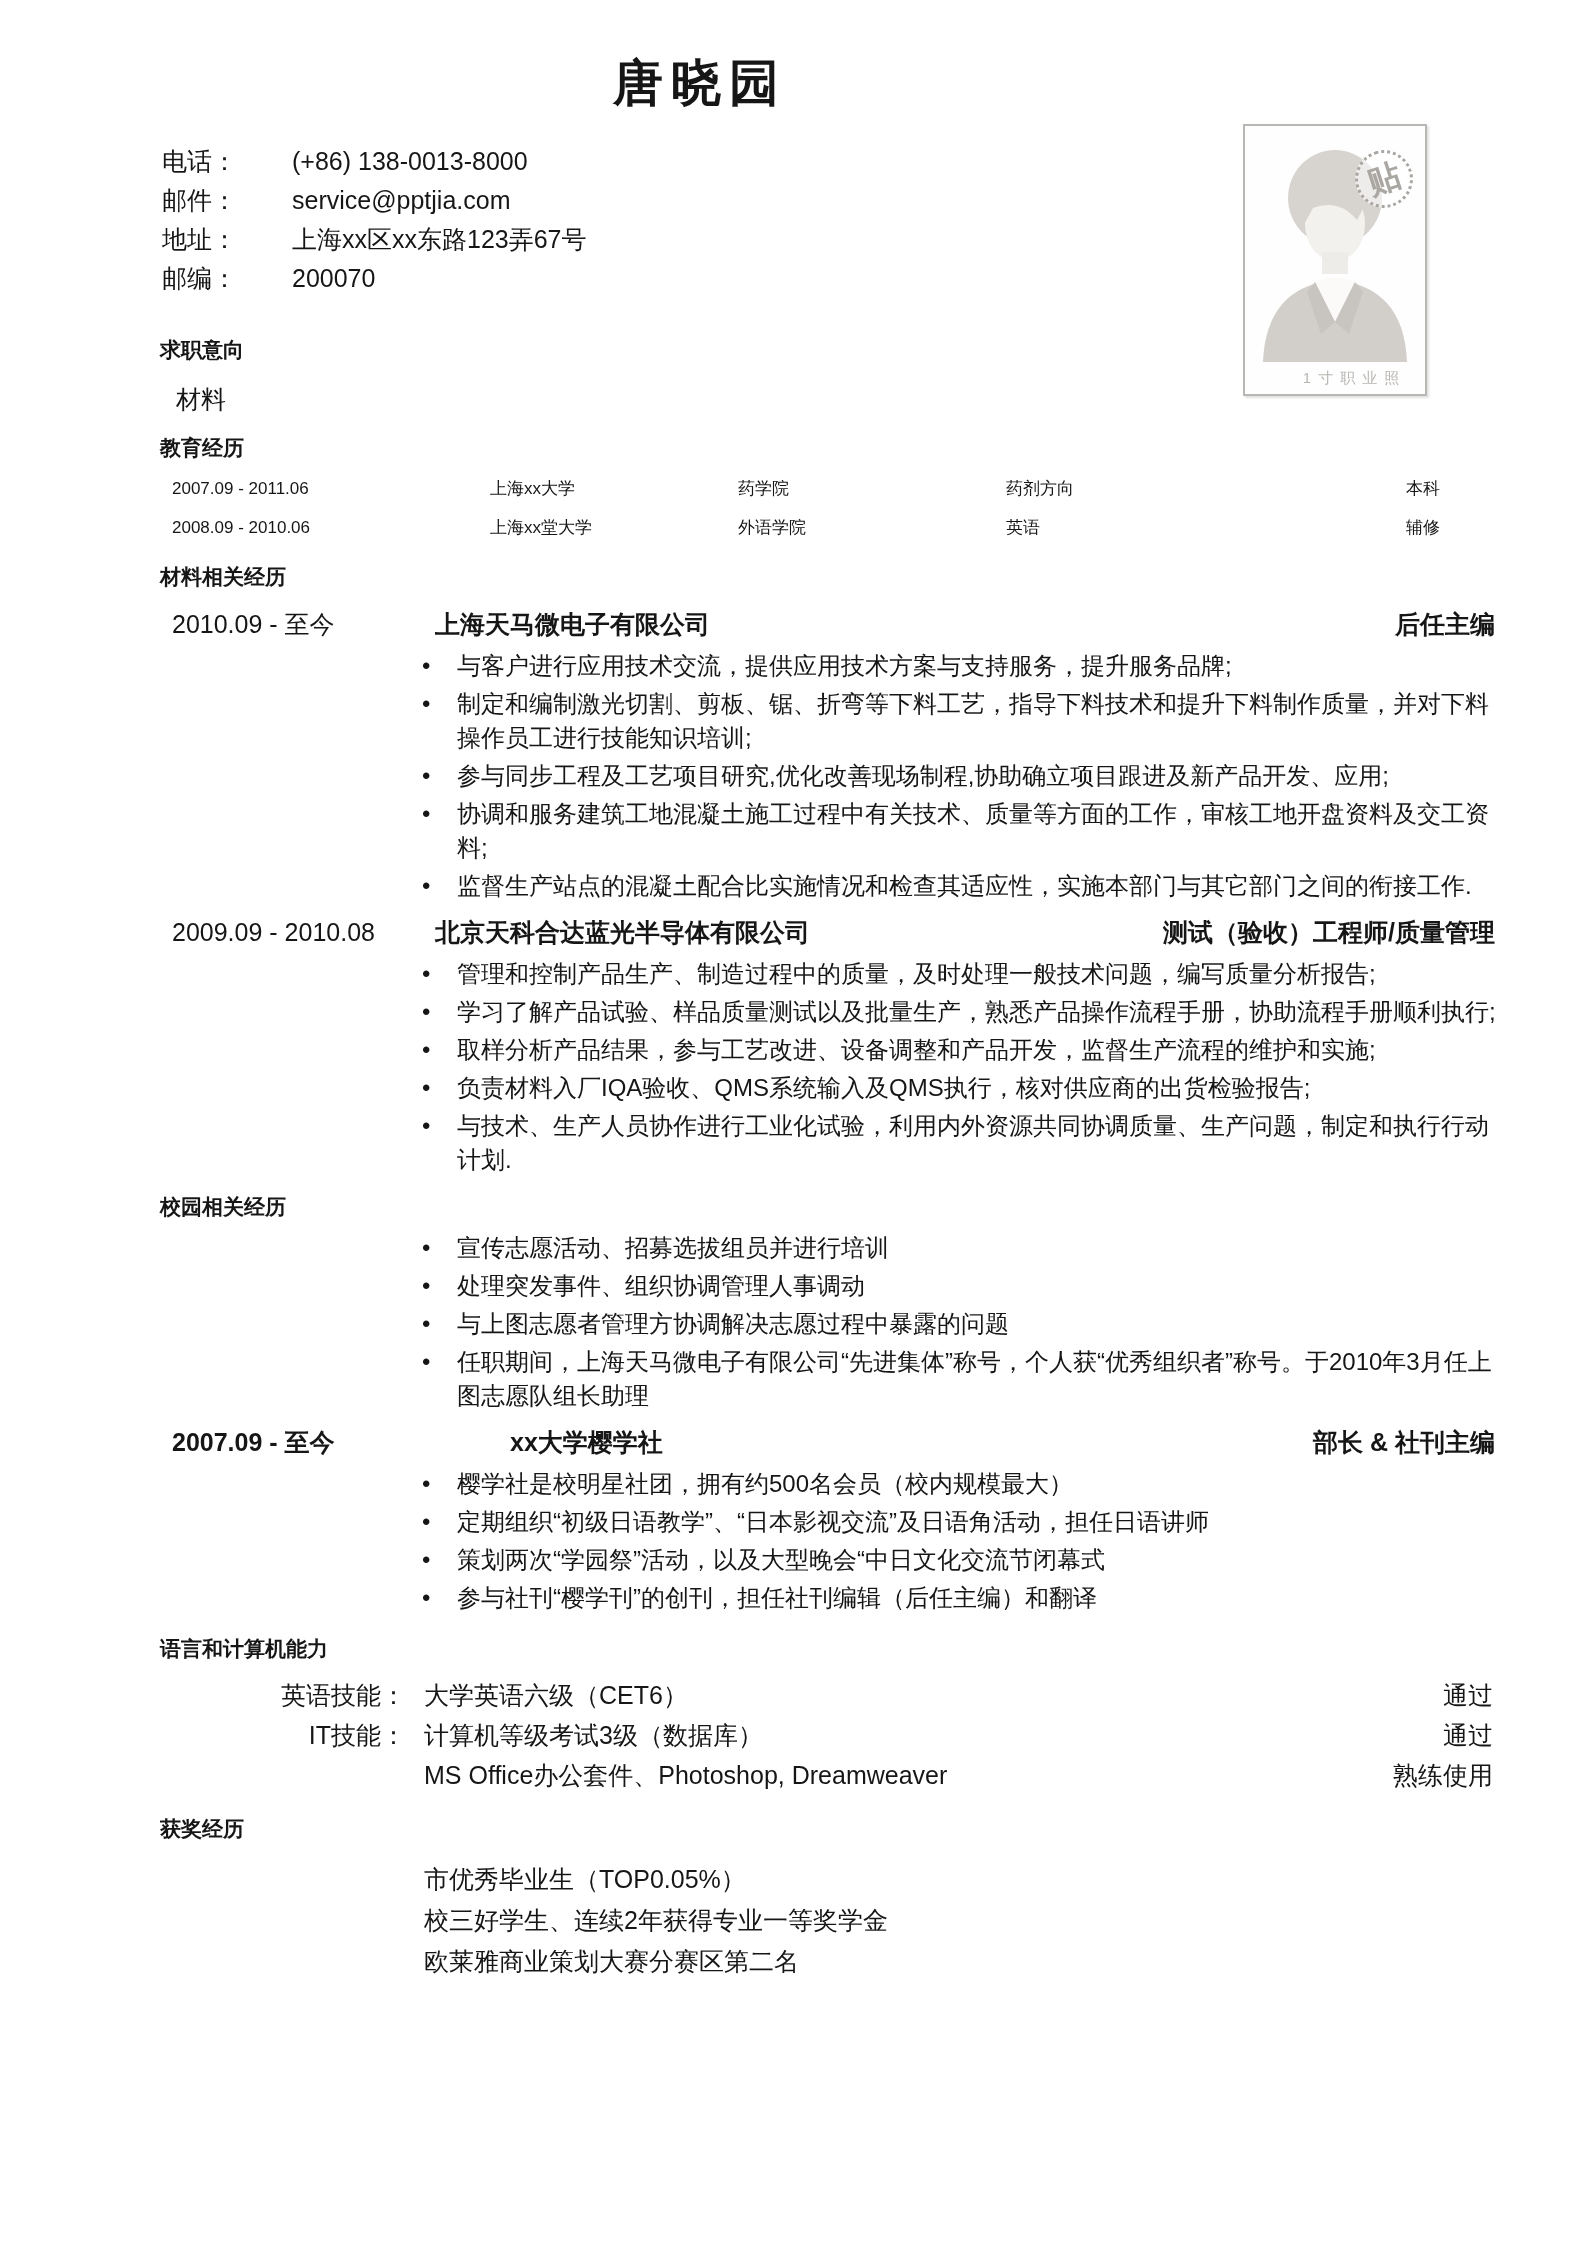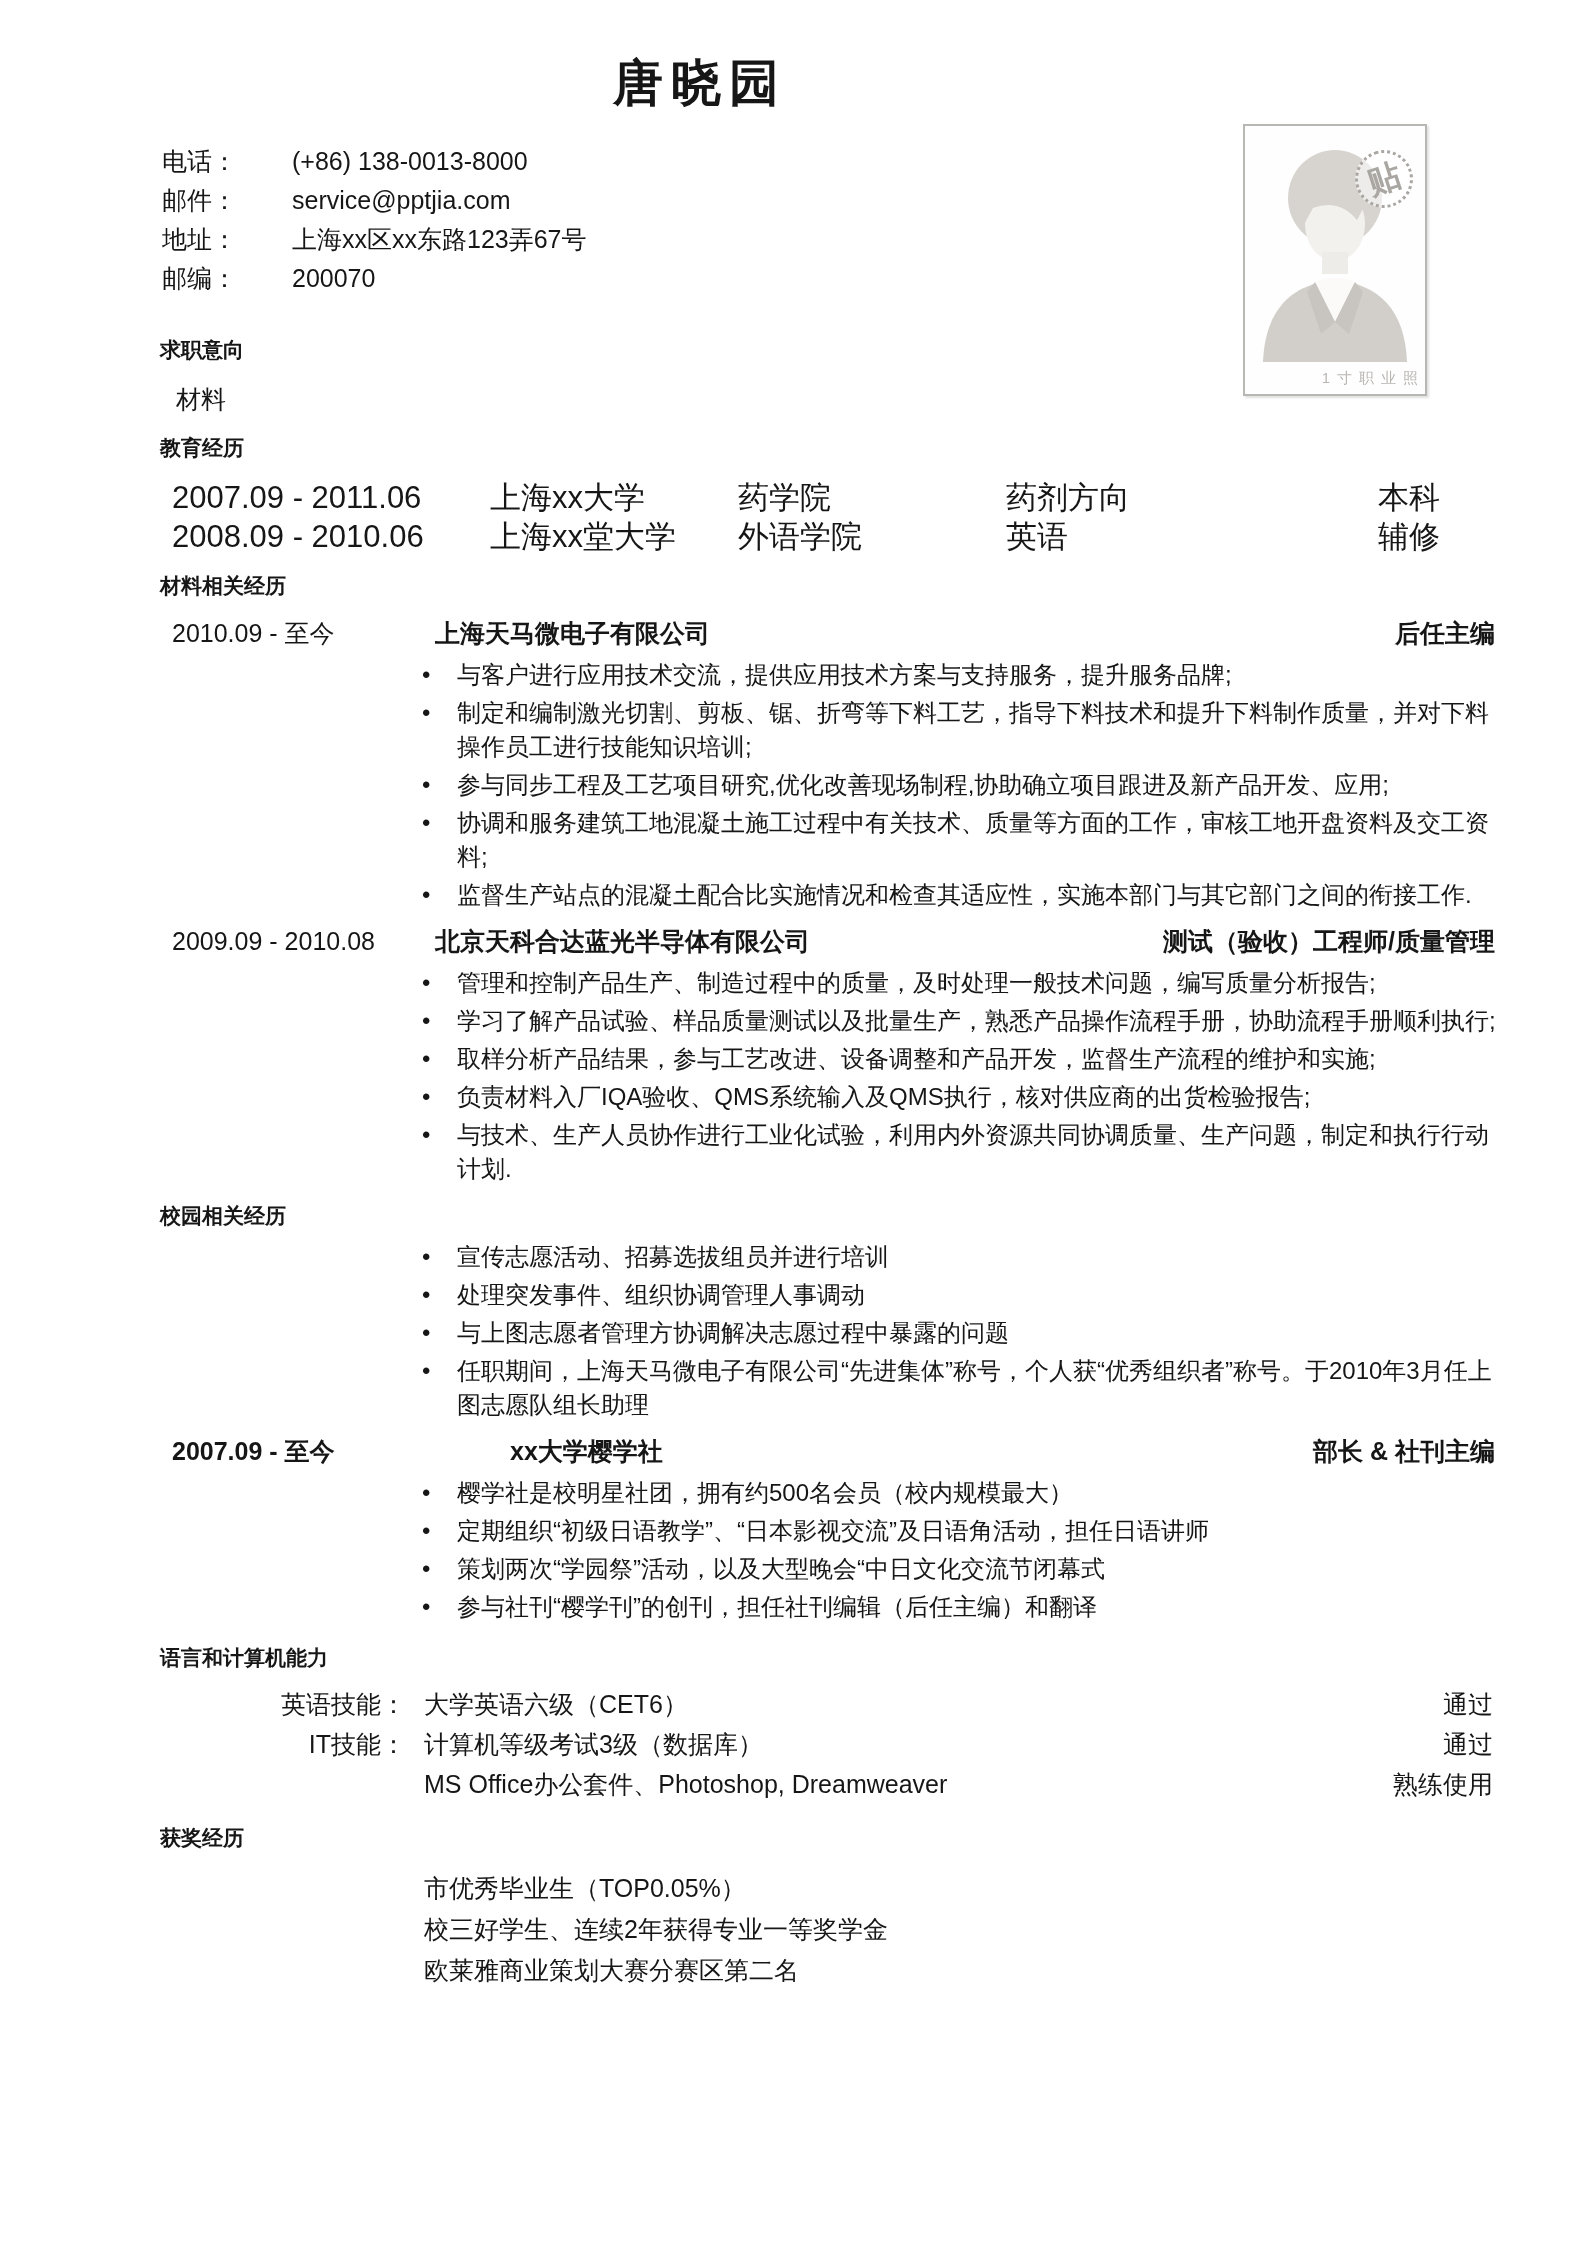--- a/index.html
+++ b/index.html
@@ -21,42 +21,42 @@
   .contact-label { width:130px; }
 
   
   .photo {
     position:absolute; left:1243px; top:72px; width:184px; height:272px;
     border:2px solid #b9b7b4; background:#fefefe;
     box-shadow:2px 2px 2px rgba(0,0,0,0.12);
   }
   .photo svg { display:block; margin:8px auto 0; }
   .photo-caption {
-    position:absolute; left:0; bottom:6px; width:100%; text-align:right;
+    position:absolute; left:16px; bottom:6px; width:100%; text-align:center;
     font-size:15px; color:#b9b6b2; letter-spacing:7px; text-indent:7px;
   }
   .stamp {
     position:absolute; right:12px; top:24px; width:58px; height:58px;
     border:3px dotted #aaa7a3; border-radius:50%; transform:rotate(-18deg);
     color:#aaa7a3; font-size:33px; font-weight:bold;
     display:flex; align-items:center; justify-content:center; background:rgba(255,255,255,0.55);
   }
 
   
   .section-title { margin-left:160px; font-size:21px; font-weight:bold; line-height:36px; }
   #sec-objective .section-title { margin-top:34px; }
   #sec-education .section-title { margin-top:14px; }
   #sec-work      .section-title { margin-top:12px; }
   #sec-campus    .section-title { margin-top:12px; }
   #sec-skills    .section-title { margin-top:16px; }
   #sec-awards    .section-title { margin-top:16px; }
 
   .objective-value { margin:14px 0 0 176px; font-size:25px; line-height:34px; }
 
-  .edu-table { margin:12px 0 0 172px; width:1290px; font-size:31px; }
+  .edu-table { margin:3px 0 0 172px; width:1290px; font-size:17px; }
   .edu-row { display:grid; grid-template-columns:318px 248px 268px 1fr 180px; line-height:39px; }
   .edu-degree { text-align:right; padding-right:22px; }
 
   .entry-header {
     display:flex; align-items:baseline;
     margin:10px 0 0 172px; width:1323px; font-size:25px; line-height:38px;
   }
   .entry-date { width:263px; flex:0 0 auto; }
   .campus-entry .entry-date { width:338px; font-weight:bold; }
   .entry-company { font-weight:bold; flex:1 1 auto; }

